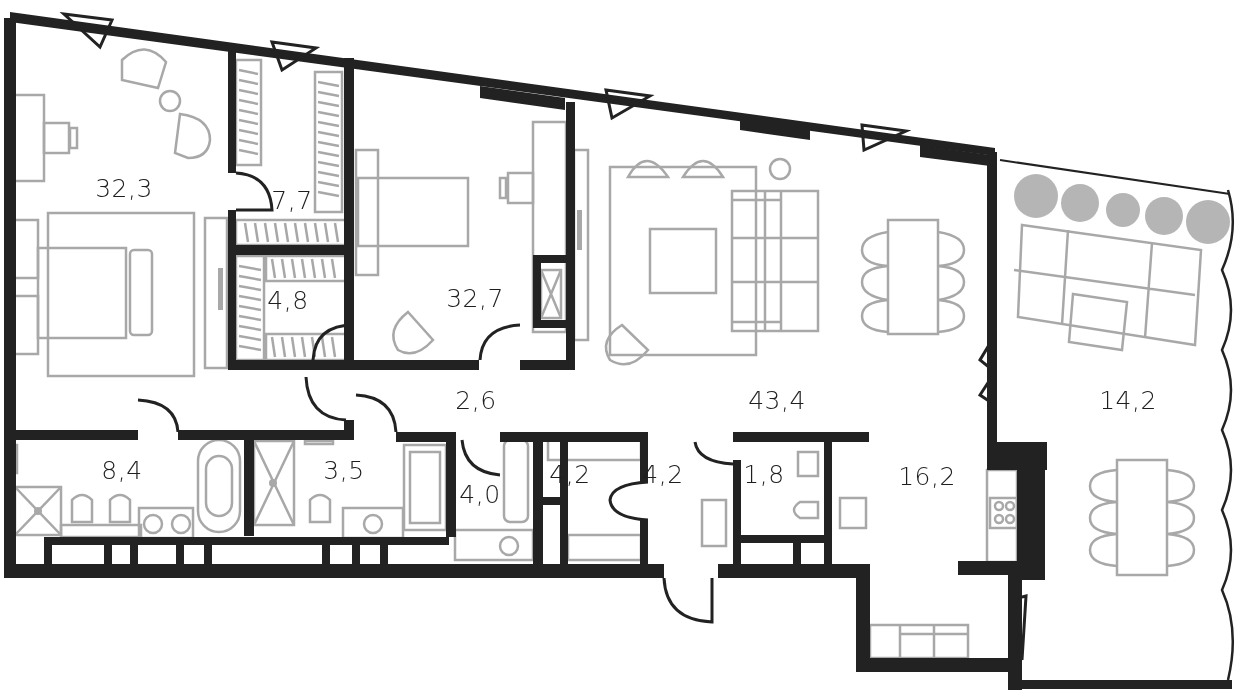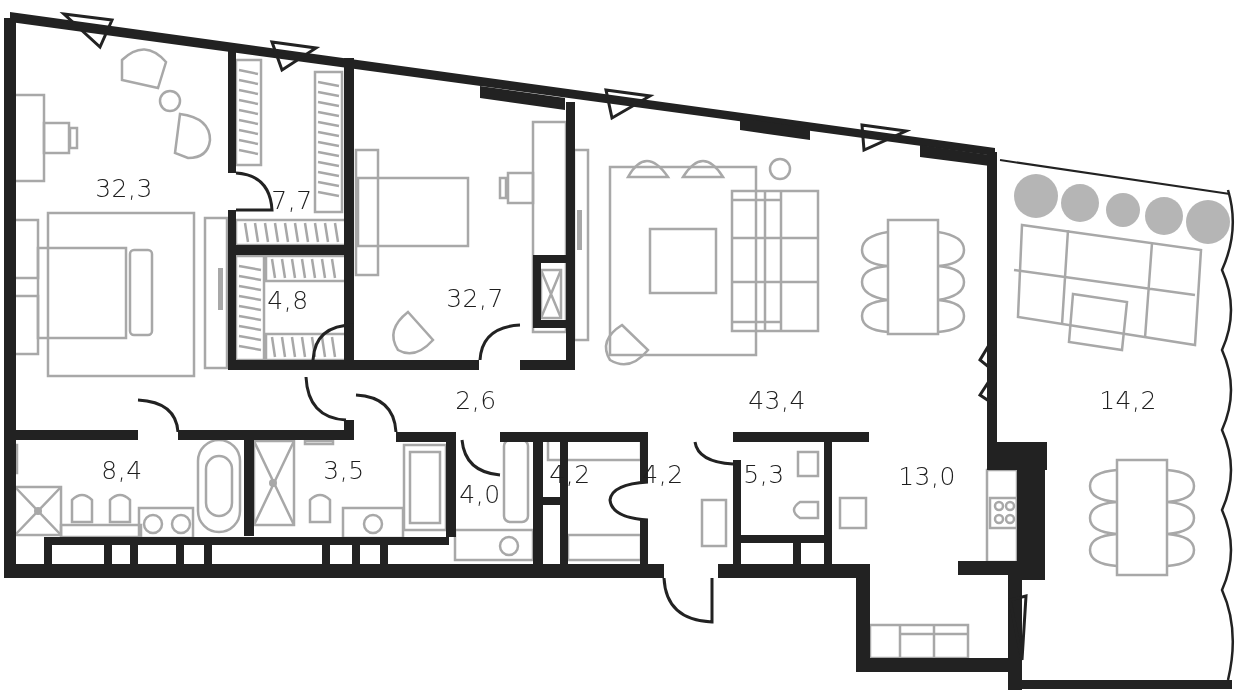--- a/index.html
+++ b/index.html
@@ -253,14 +253,14 @@
 <div class="label" style="left:288px;top:300px">4,8</div>
 <div class="label" style="left:475px;top:298px">32,7</div>
 <div class="label" style="left:476px;top:400px">2,6</div>
 <div class="label" style="left:777px;top:400px">43,4</div>
 <div class="label" style="left:1128px;top:400px">14,2</div>
 <div class="label" style="left:122px;top:470px">8,4</div>
 <div class="label" style="left:344px;top:470px">3,5</div>
 <div class="label" style="left:480px;top:494px">4,0</div>
 <div class="label" style="left:570px;top:474px">4,2</div>
 <div class="label" style="left:663px;top:474px">4,2</div>
-<div class="label" style="left:764px;top:474px">5,3</div>
-<div class="label" style="left:927px;top:476px">13,0</div>
+<div class="label" style="left:764px;top:474px">1,8</div>
+<div class="label" style="left:927px;top:476px">16,2</div>
 
 </body></html>

